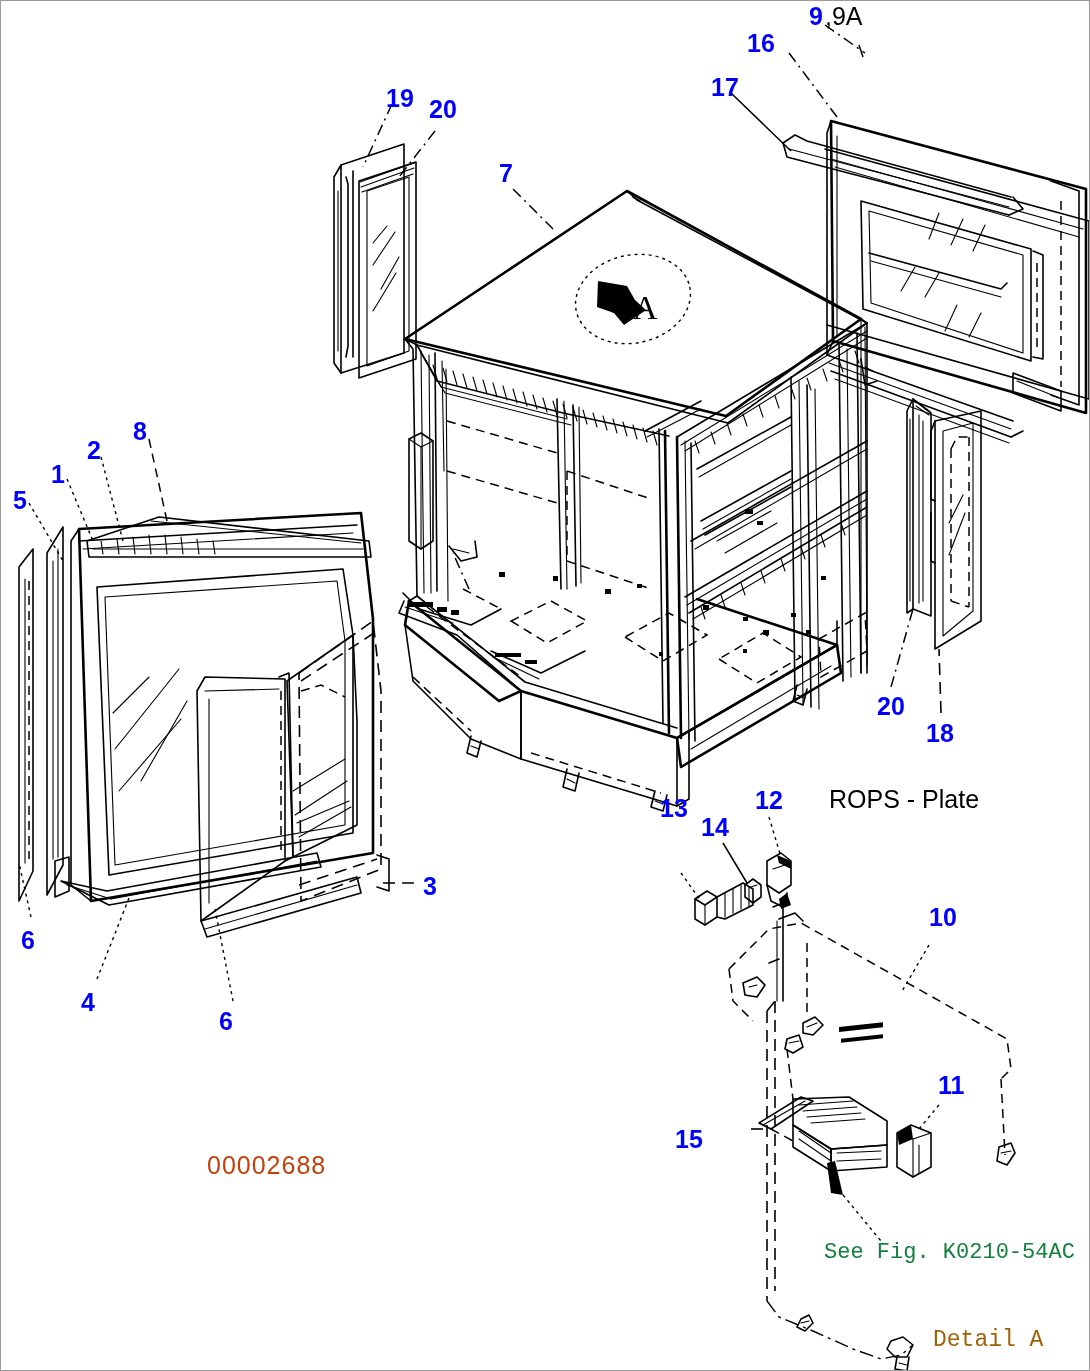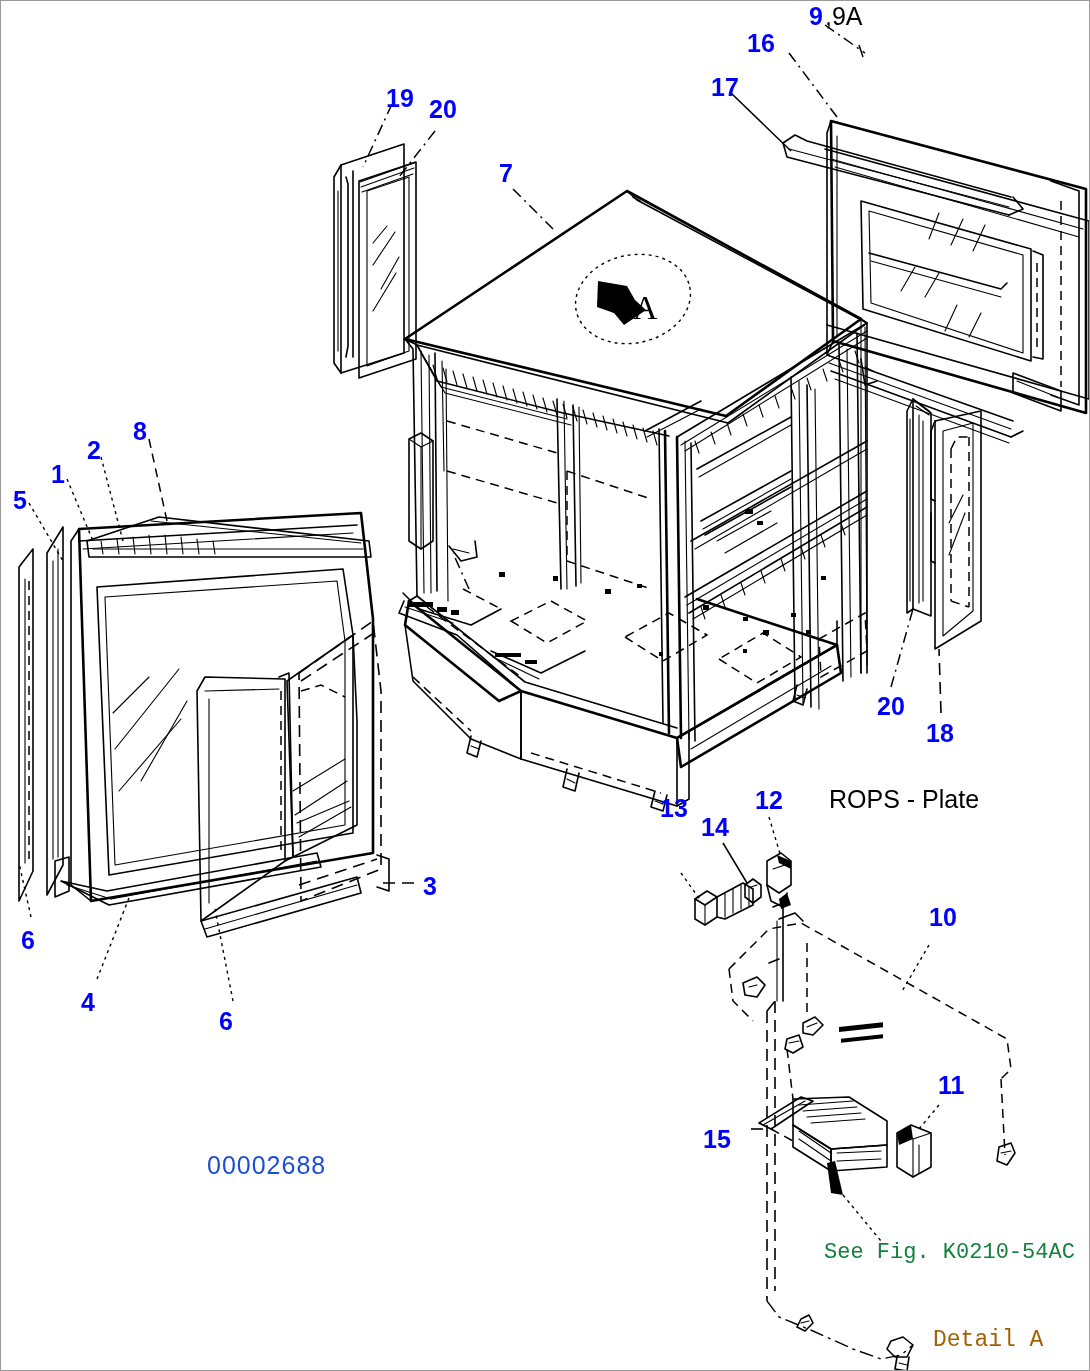--- a/index.html
+++ b/index.html
@@ -26,21 +26,21 @@
     position:absolute;
     color:#000000;
     font-family:"Liberation Sans",sans-serif;
     font-weight:normal;
     font-size:25px;
     line-height:1;
     white-space:nowrap;
   }
   .partno{
     position:absolute;
-    color:#1d4ed8;
+    color:#c2410c;
     font-family:"Liberation Sans",sans-serif;
     font-size:25px;
     letter-spacing:1px;
     white-space:nowrap;
   }
   .figref{
     position:absolute;
     color:#15803d;
     font-family:"Liberation Mono",monospace;
     font-size:22px;
@@ -580,21 +580,21 @@
   <div class="callout" style="left:422px;top:873px;">3</div>
 
   <div class="callout" style="left:876px;top:693px;">20</div>
   <div class="callout" style="left:925px;top:720px;">18</div>
 
   <div class="callout" style="left:659px;top:795px;text-align:center;">13</div>
   <div class="callout" style="left:700px;top:814px;">14</div>
   <div class="callout" style="left:754px;top:787px;">12</div>
   <div class="callout" style="left:928px;top:904px;">10</div>
   <div class="callout" style="left:937px;top:1072px;">11</div>
-  <div class="callout" style="left:702px;top:1126px;text-align:center;">15</div>
+  <div class="callout" style="left:674px;top:1126px;text-align:center;">15</div>
 
   <div class="blacklabel" style="left:828px;top:786px;">ROPS - Plate</div>
   <div class="partno" style="left:206px;top:1150px;">00002688</div>
   <div class="figref" style="left:823px;top:1239px;">See Fig. K0210-54AC</div>
   <div class="detaillbl" style="left:932px;top:1326px;">Detail A</div>
   <div class="secmark" style="left:632px;top:288px;">A</div>
 
 </div>
 
 </body></html>

